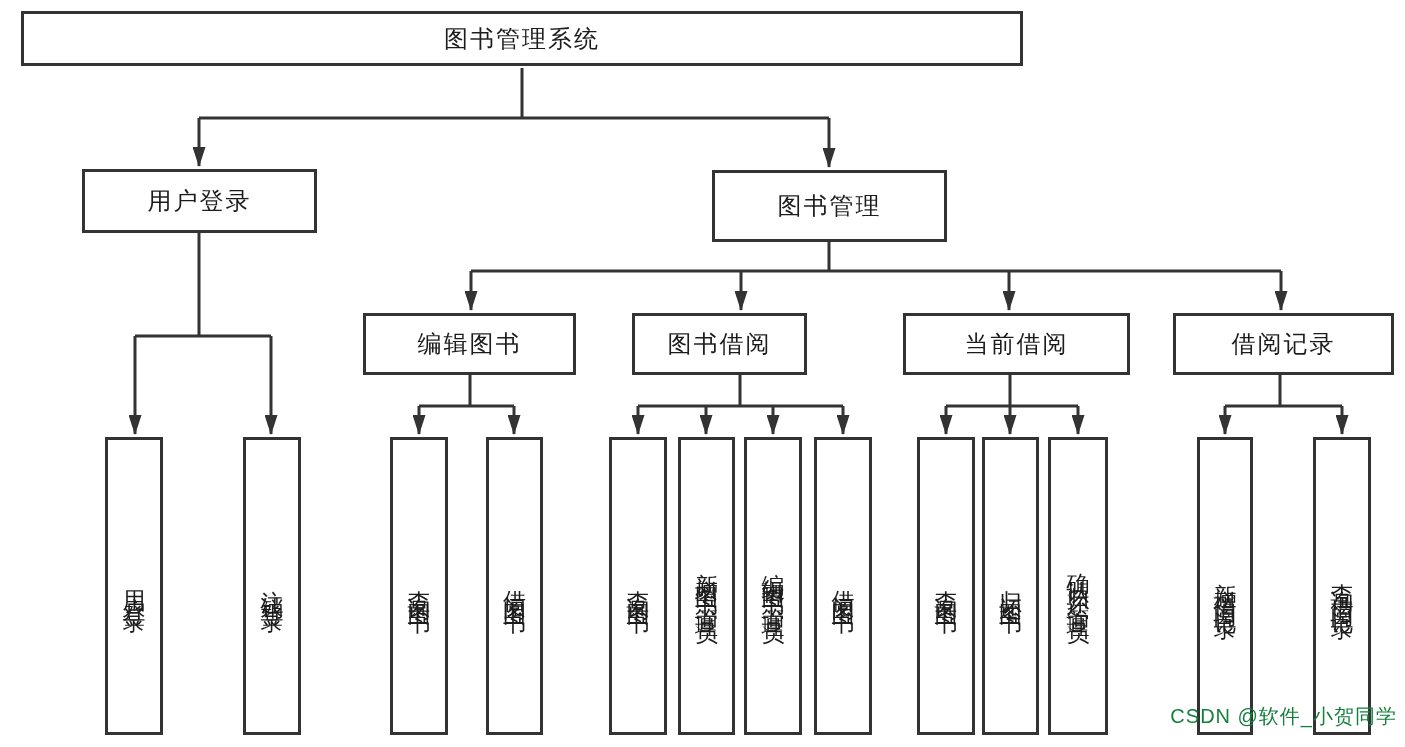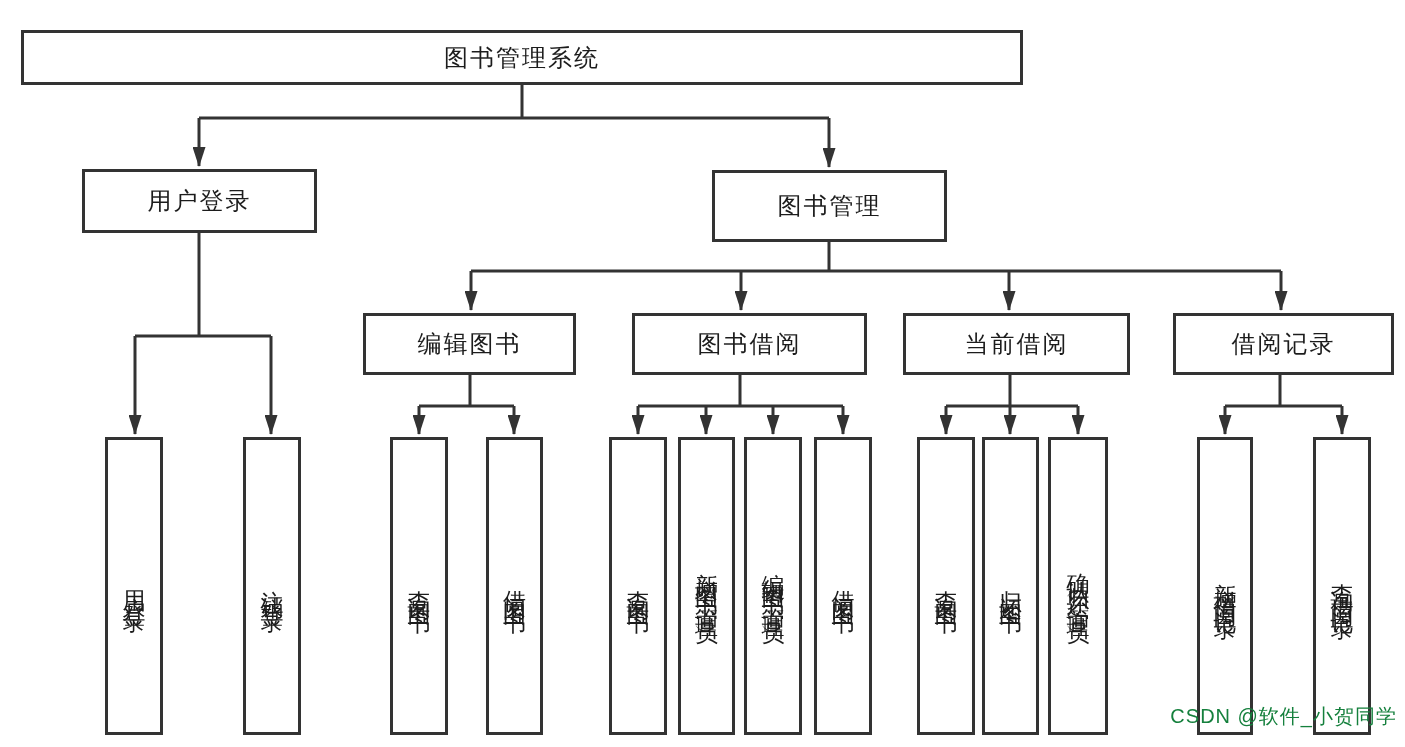--- a/index.html
+++ b/index.html
@@ -56,35 +56,35 @@
   <path class="wire" marker-end="url(#ah)" d="M706 406 V434"></path>
   <path class="wire" marker-end="url(#ah)" d="M773 406 V434"></path>
   <path class="wire" marker-end="url(#ah)" d="M843 406 V434"></path>
   <path class="wire" marker-end="url(#ah)" d="M946 406 V434"></path>
   <path class="wire" marker-end="url(#ah)" d="M1010 406 V434"></path>
   <path class="wire" marker-end="url(#ah)" d="M1078 406 V434"></path>
   <path class="wire" marker-end="url(#ah)" d="M1225 406 V434"></path>
   <path class="wire" marker-end="url(#ah)" d="M1342 406 V434"></path>
 </svg>
 
-<div class="box" style="left:21px;top:30px;width:1002px;height:55px">
+<div class="box" style="left:21px;top:11px;width:1002px;height:55px">
   <span class="hlabel">图书管理系统</span>
 </div>
 
 <div class="box" style="left:82px;top:169px;width:235px;height:64px">
   <span class="hlabel">用户登录</span>
 </div>
 <div class="box" style="left:712px;top:170px;width:235px;height:72px">
   <span class="hlabel">图书管理</span>
 </div>
 
 <div class="box" style="left:363px;top:313px;width:213px;height:62px">
   <span class="hlabel">编辑图书</span>
 </div>
-<div class="box" style="left:632px;top:313px;width:235px;height:62px">
+<div class="box" style="left:632px;top:313px;width:175px;height:62px">
   <span class="hlabel">图书借阅</span>
 </div>
 <div class="box" style="left:903px;top:313px;width:227px;height:62px">
   <span class="hlabel">当前借阅</span>
 </div>
 <div class="box" style="left:1173px;top:313px;width:221px;height:62px">
   <span class="hlabel">借阅记录</span>
 </div>
 
 <div class="box" style="left:105px;top:437px;width:58px;height:298px">

